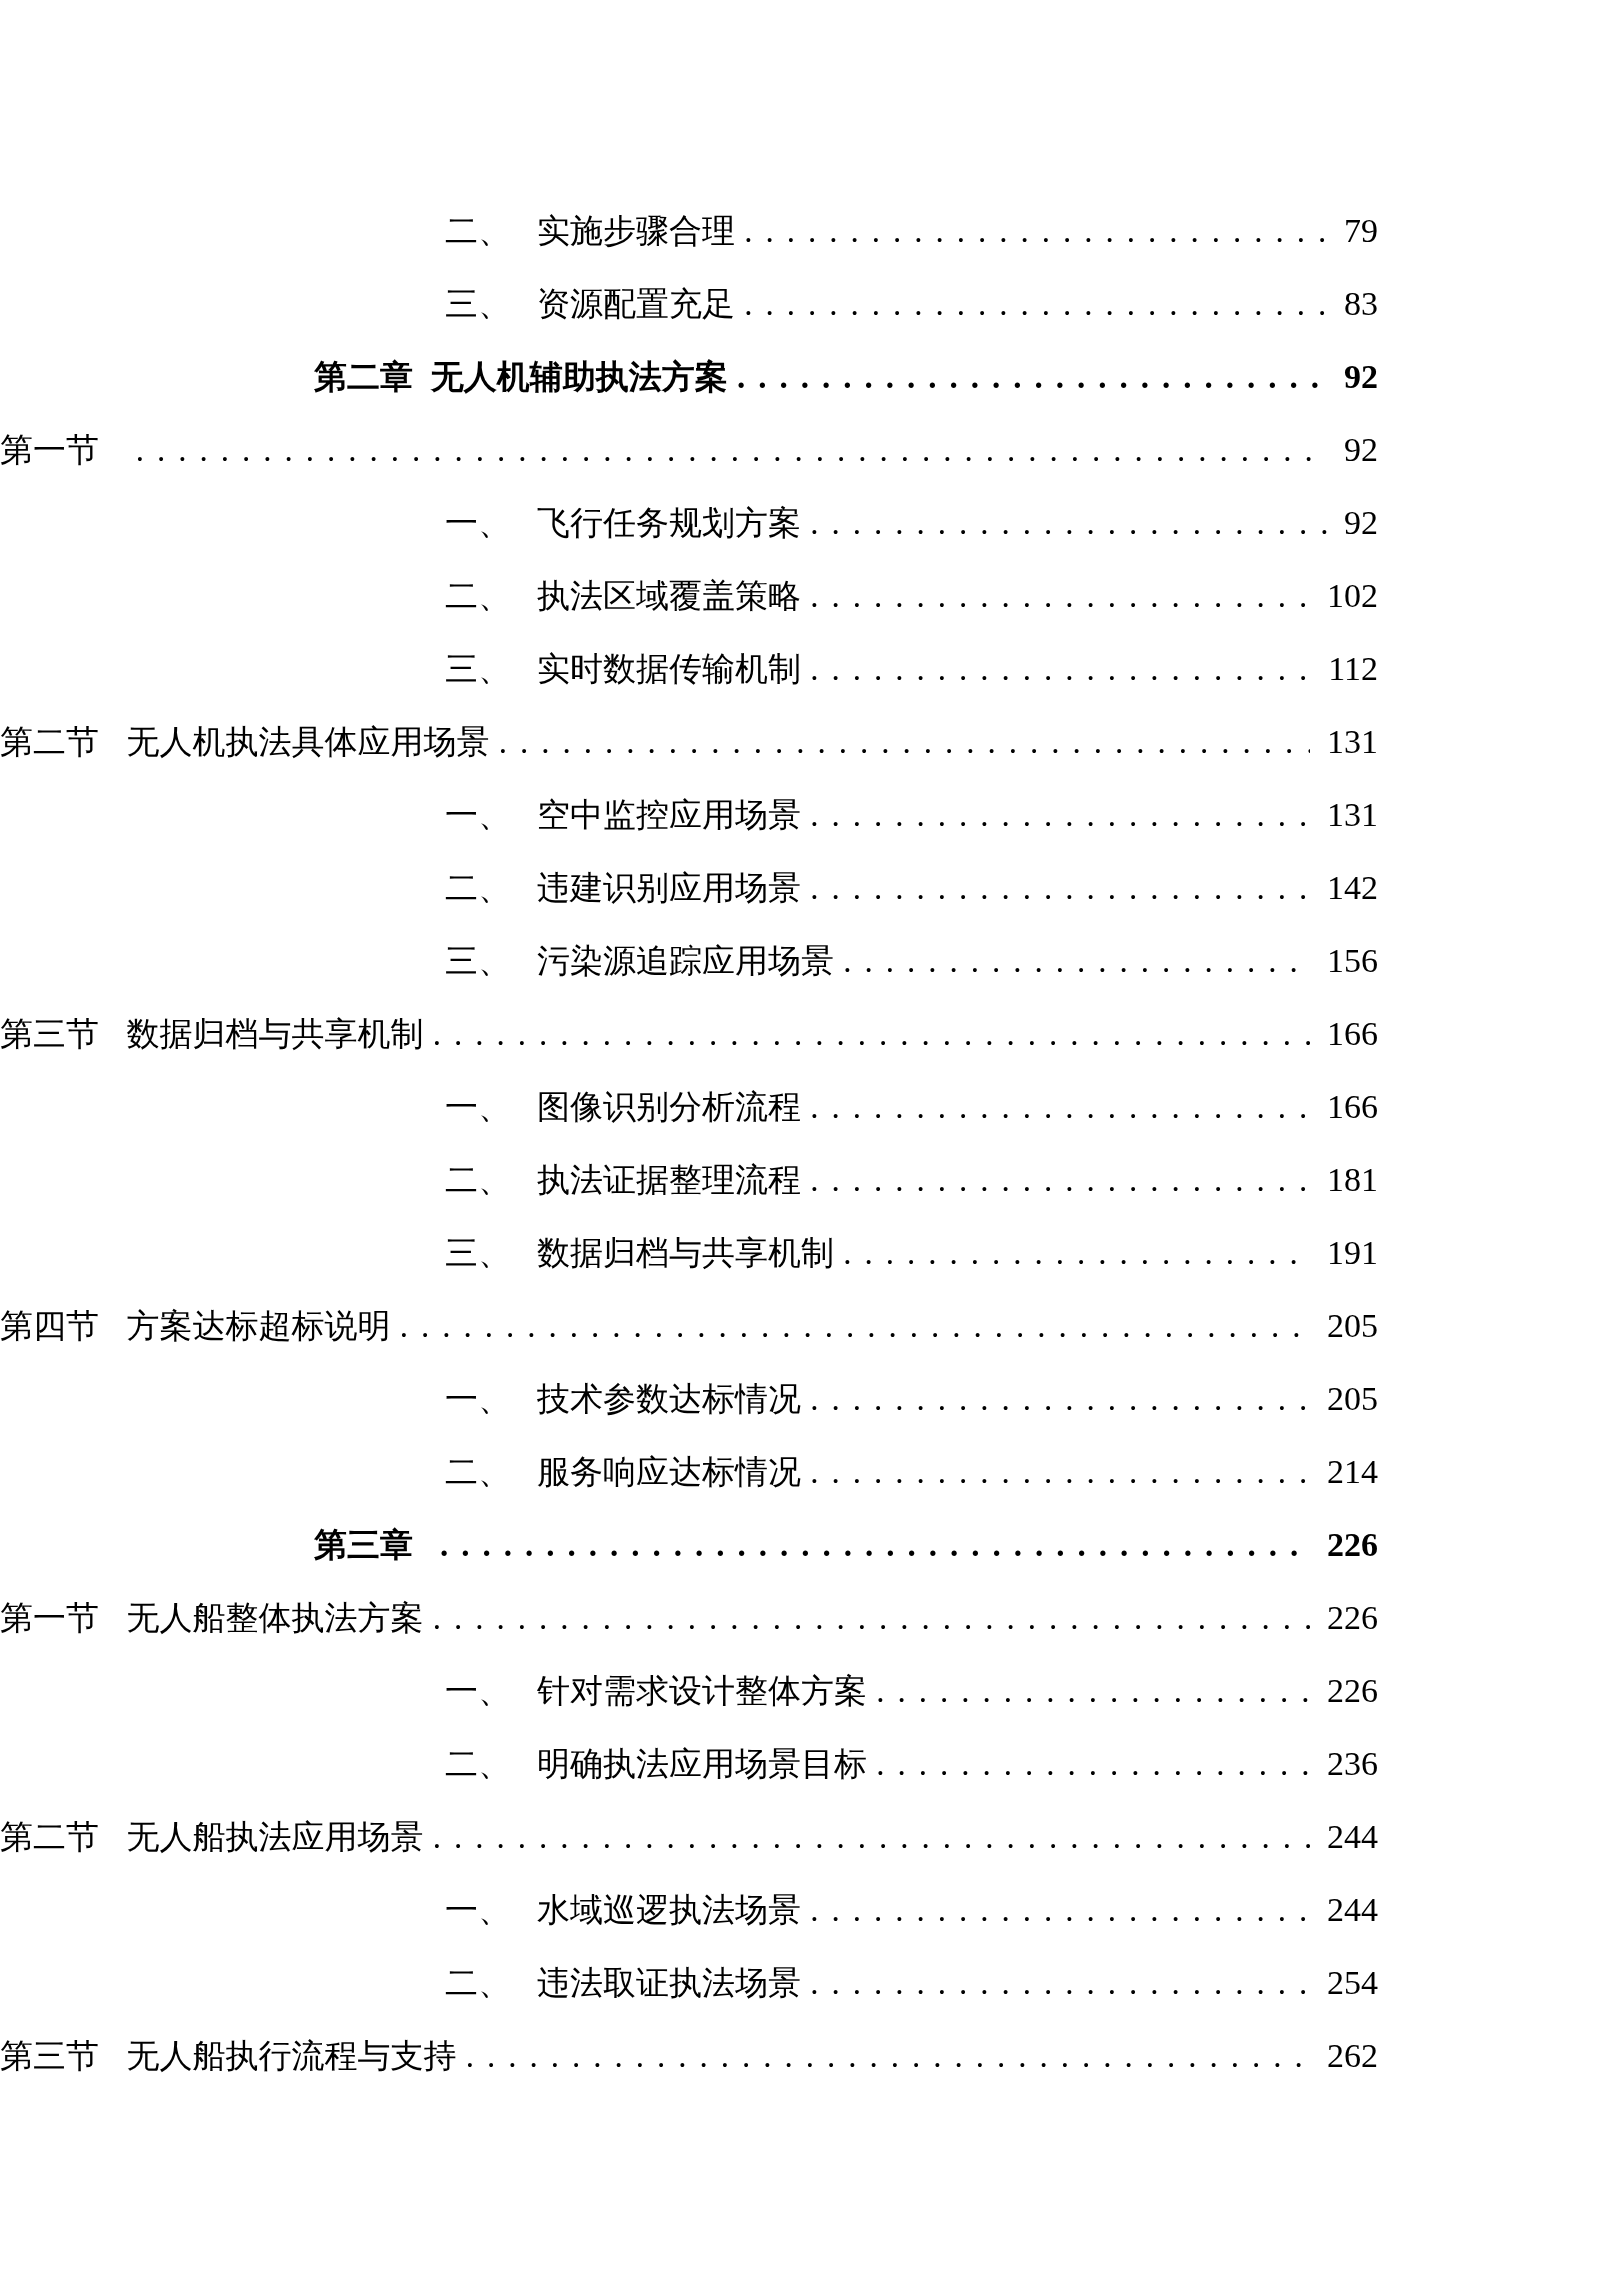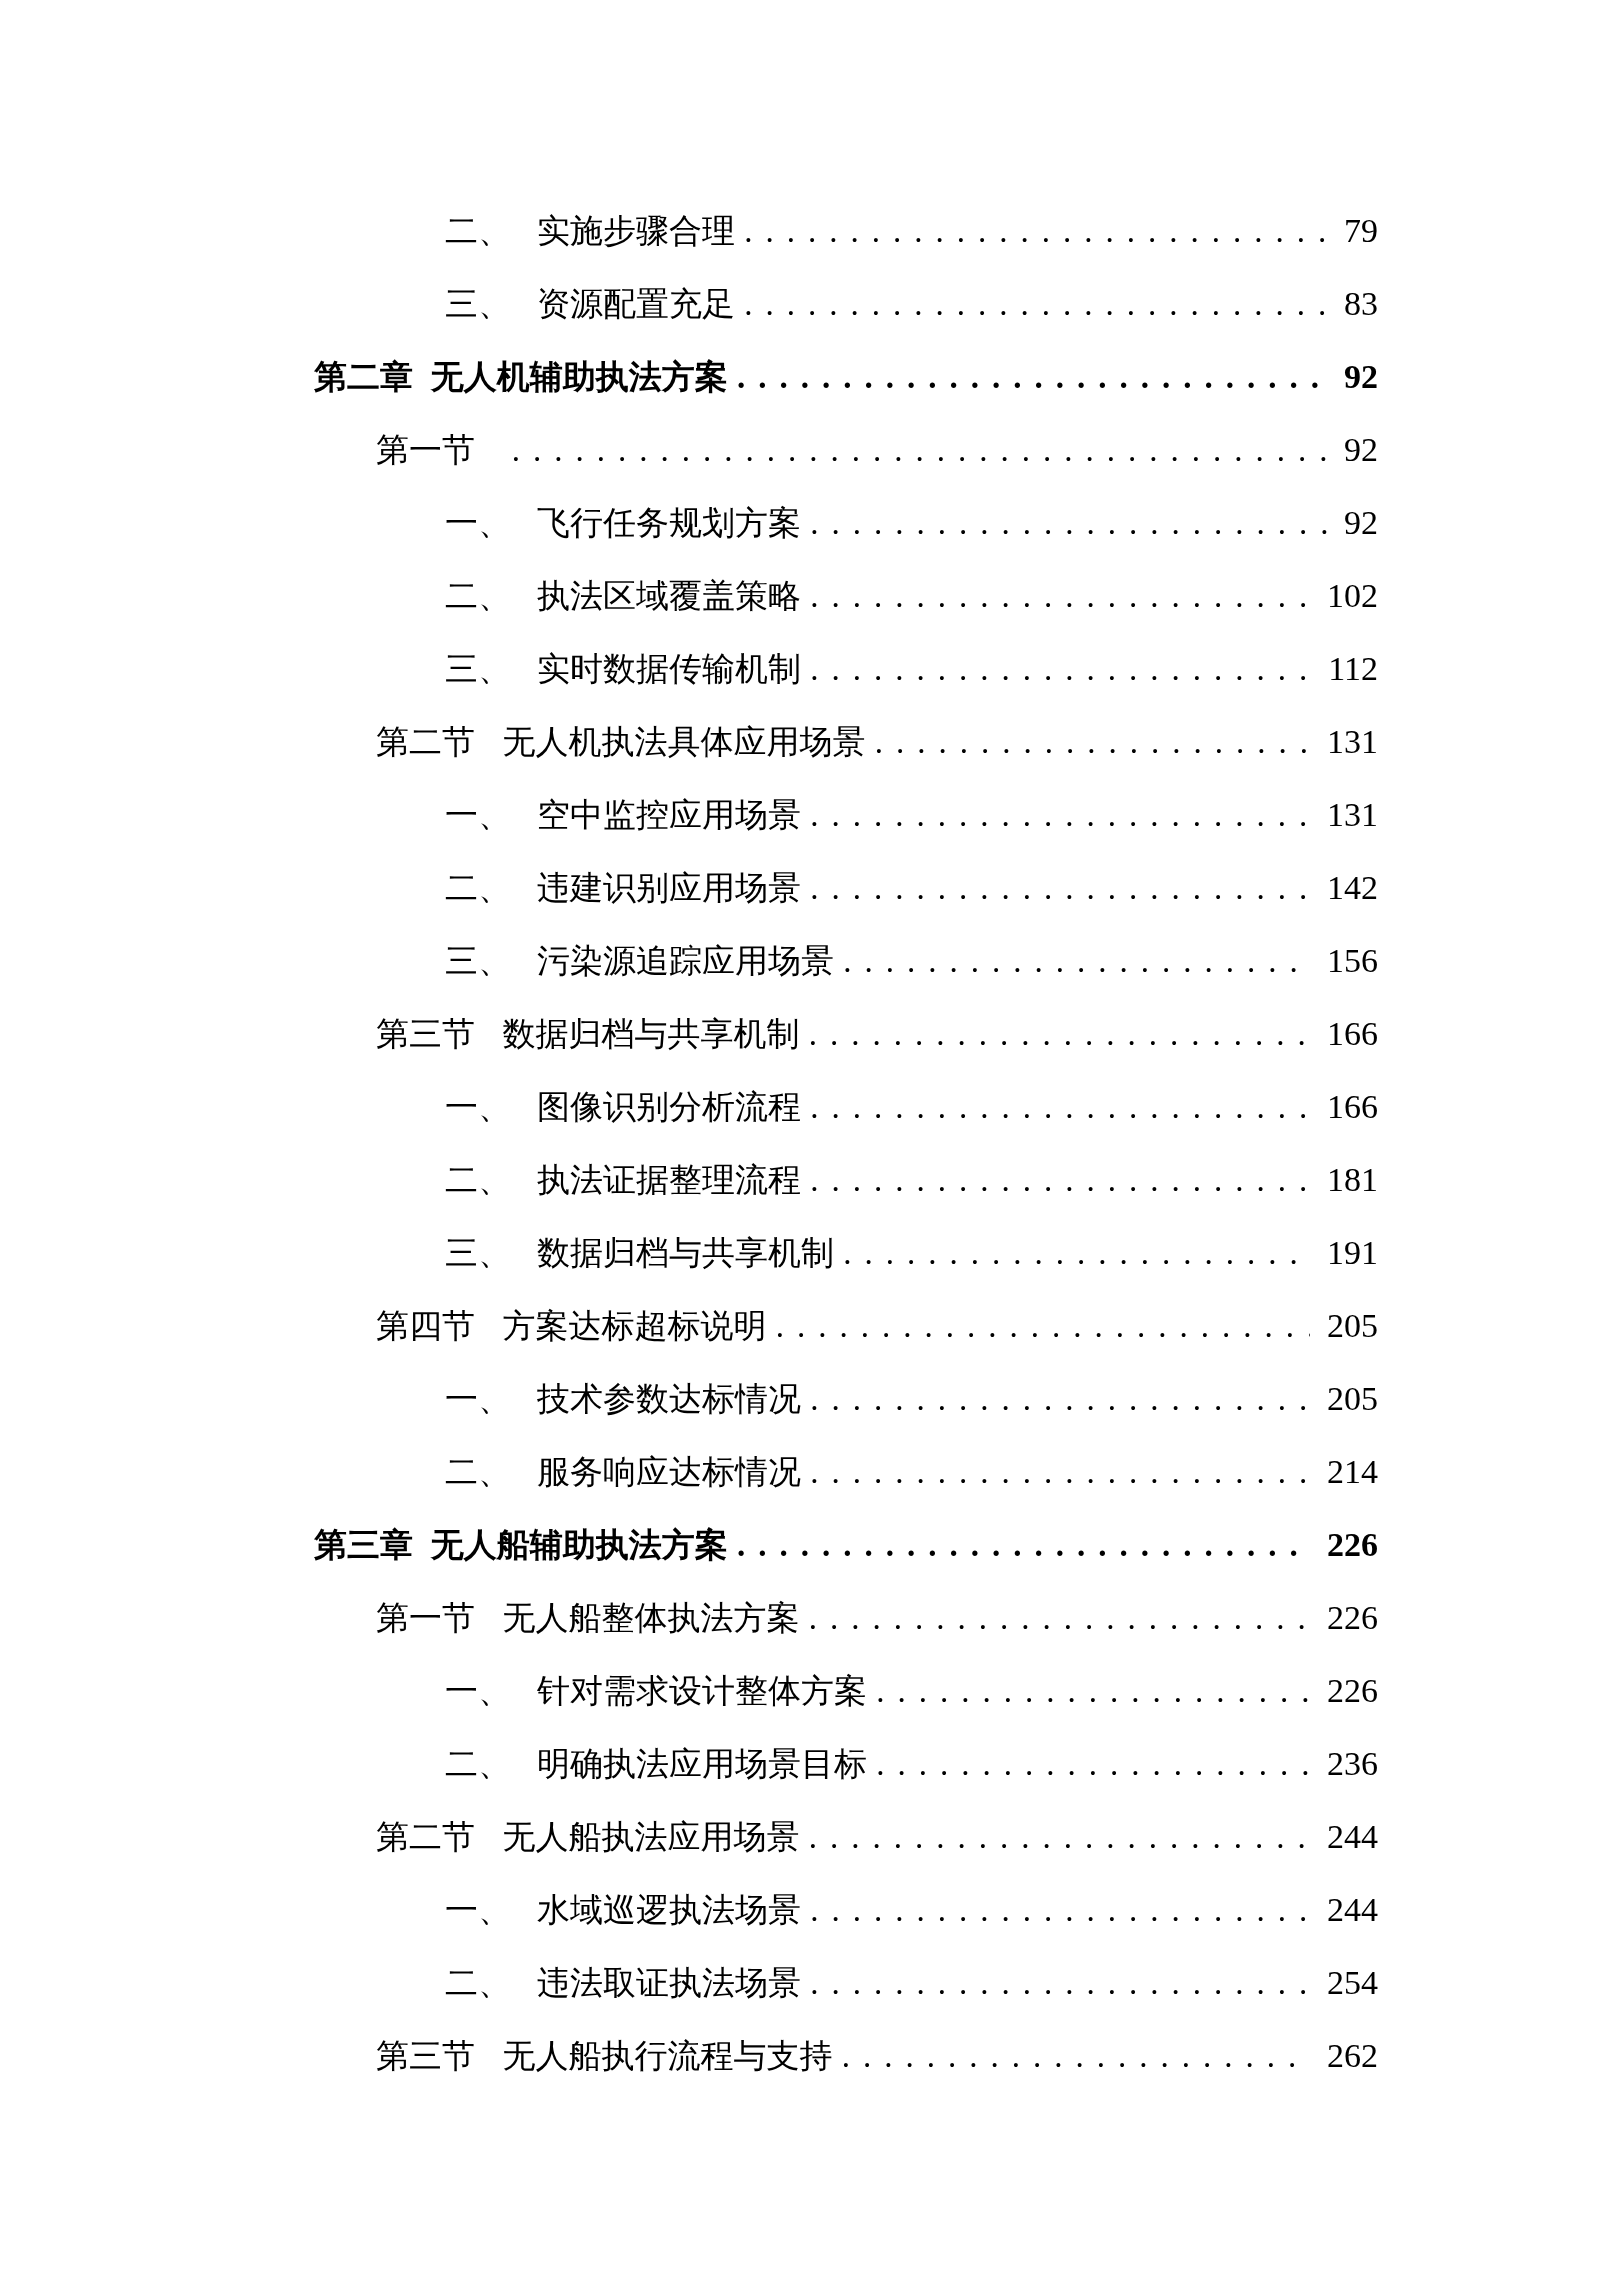--- a/index.html
+++ b/index.html
@@ -15,21 +15,21 @@
   .toc-list { padding-top: 194px; }
   .toc-line {
     display: flex;
     align-items: baseline;
     height: 73px;
     line-height: 73px;
     padding-right: 245px;
     box-sizing: border-box;
   }
   .lvl-chapter { padding-left: 314px; font-weight: bold; }
-  .lvl-section { padding-left: 376px; }
+  .lvl-section { }
   .lvl-item    { padding-left: 445px; }
   .num   { white-space: pre; flex: 0 0 auto; }
   .lvl-chapter .num { margin-right: 17.7px; }
   .lvl-section .num { margin-right: 27.5px; }
   .lvl-item    .num { margin-right: 26px; }
   .title { white-space: nowrap; flex: 0 0 auto; }
   .leader {
     flex: 1 1 auto;
     min-width: 0;
     overflow: hidden;
@@ -155,21 +155,20 @@
     <span class="page">205</span>
   </div>
       <div class="toc-line lvl-item">
     <span class="num">二、</span>
     <span class="title">服务响应达标情况</span>
     <span class="leader" aria-hidden="true"></span>
     <span class="page">214</span>
   </div>
       <div class="toc-line lvl-chapter">
     <span class="num">第三章</span>
-    <span class="title">无人船辅助执法方案</span>
     <span class="leader" aria-hidden="true"></span>
     <span class="page">226</span>
   </div>
       <div class="toc-line lvl-section">
     <span class="num">第一节</span>
     <span class="title">无人船整体执法方案</span>
     <span class="leader" aria-hidden="true"></span>
     <span class="page">226</span>
   </div>
       <div class="toc-line lvl-item">

